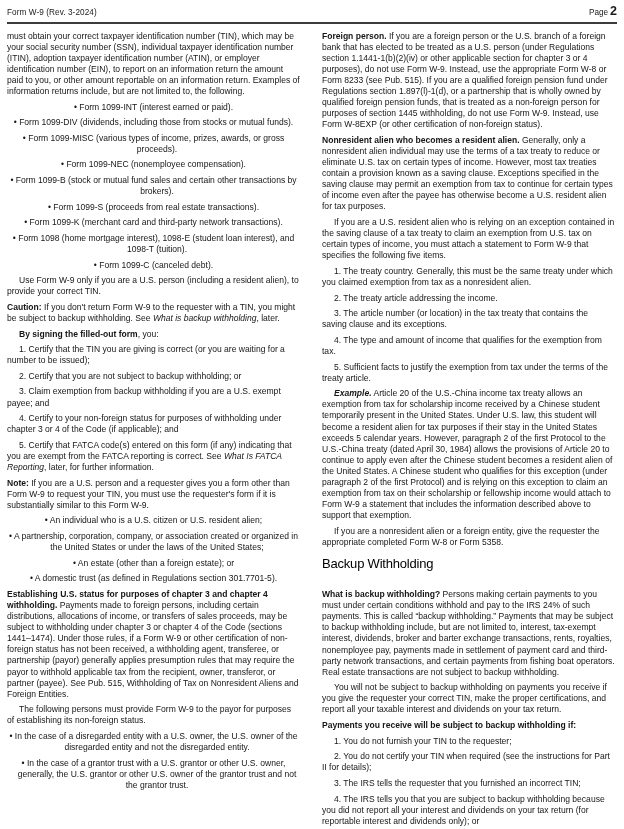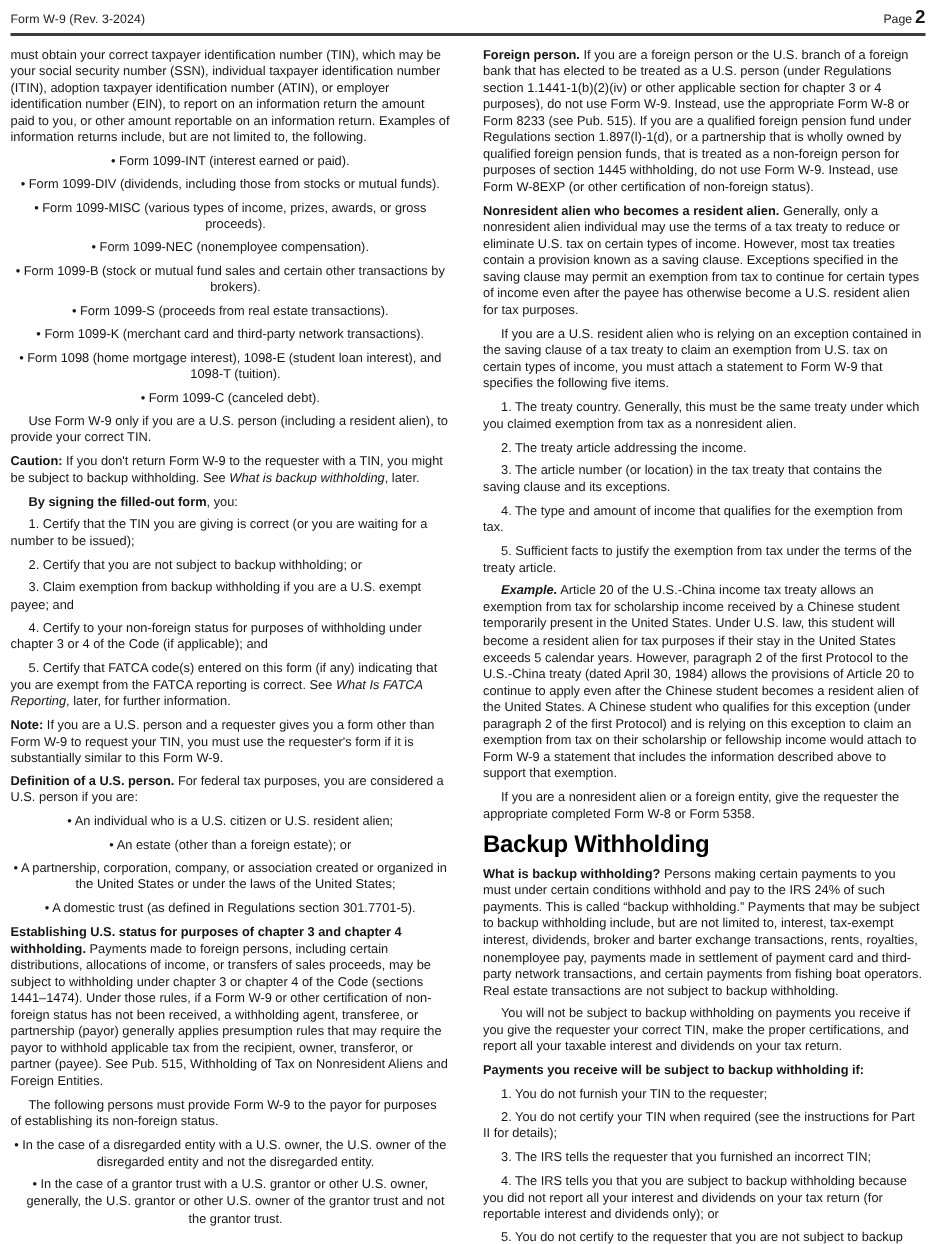--- a/index.html
+++ b/index.html
@@ -85,23 +85,23 @@
     text-align: center;
   }
   p.numbered {
     text-indent: 12px;
   }
   .b { font-weight: bold; }
   .i { font-style: italic; }
   .bi { font-weight: bold; font-style: italic; }
 
   h2.section-head {
-    font-size: 16px;
-    font-weight: bold;
-    margin: 7px 0 4px 0;
+    font-size: 13px;
+    font-weight: normal;
+    margin: 7px 0 16px 0;
     line-height: 18px;
     letter-spacing: -0.2px;
     color: #000;
   }
 </style>
 </head>
 <body>
 
 <div class="page">
 
@@ -138,25 +138,24 @@
 
       <p class="numbered">1. Certify that the TIN you are giving is correct (or you are waiting for a number to be issued);</p>
       <p class="numbered">2. Certify that you are not subject to backup withholding; or</p>
       <p class="numbered">3. Claim exemption from backup withholding if you are a U.S. exempt payee; and</p>
       <p class="numbered">4. Certify to your non-foreign status for purposes of withholding under chapter 3 or 4 of the Code (if applicable); and</p>
 
       <p class="numbered"><span>5. Certify that FATCA code(s) entered on this form (if any) indicating that you are exempt from the FATCA reporting is correct. See </span><span class="i">What Is FATCA Reporting</span><span>, later, for further information.</span></p>
 
       <p><span class="b">Note:</span><span> If you are a U.S. person and a requester gives you a form other than Form W-9 to request your TIN, you must use the requester's form if it is substantially similar to this Form W-9.</span></p>
 
-      <p><span class="b">Definition of a U.S. person.</span><span> For federal tax purposes, you are considered a U.S. person if you are:</span></p>
 
       <p class="bullet">• <span>An individual who is a U.S. citizen or U.S. resident alien;</span></p>
+      <p class="bullet">• <span>A partnership, corporation, company, or association created or organized in the United States or under the laws of the United States;</span></p>
       <p class="bullet">• <span>An estate (other than a foreign estate); or</span></p>
-      <p class="bullet">• <span>A partnership, corporation, company, or association created or organized in the United States or under the laws of the United States;</span></p>
       <p class="bullet">• <span>A domestic trust (as defined in Regulations section 301.7701-5).</span></p>
 
       <p><span class="b">Establishing U.S. status for purposes of chapter 3 and chapter 4 withholding.</span><span> Payments made to foreign persons, including certain distributions, allocations of income, or transfers of sales proceeds, may be subject to withholding under chapter 3 or chapter 4 of the Code (sections 1441–1474). Under those rules, if a Form W-9 or other certification of non-foreign status has not been received, a withholding agent, transferee, or partnership (payor) generally applies presumption rules that may require the payor to withhold applicable tax from the recipient, owner, transferor, or partner (payee). See Pub. 515, Withholding of Tax on Nonresident Aliens and Foreign Entities.</span></p>
 
       <p class="indent">The following persons must provide Form W-9 to the payor for purposes of establishing its non-foreign status.</p>
 
       <p class="bullet">• <span>In the case of a disregarded entity with a U.S. owner, the U.S. owner of the disregarded entity and not the disregarded entity.</span></p>
       <p class="bullet">• <span>In the case of a grantor trust with a U.S. grantor or other U.S. owner, generally, the U.S. grantor or other U.S. owner of the grantor trust and not the grantor trust.</span></p>
 
     </div>

